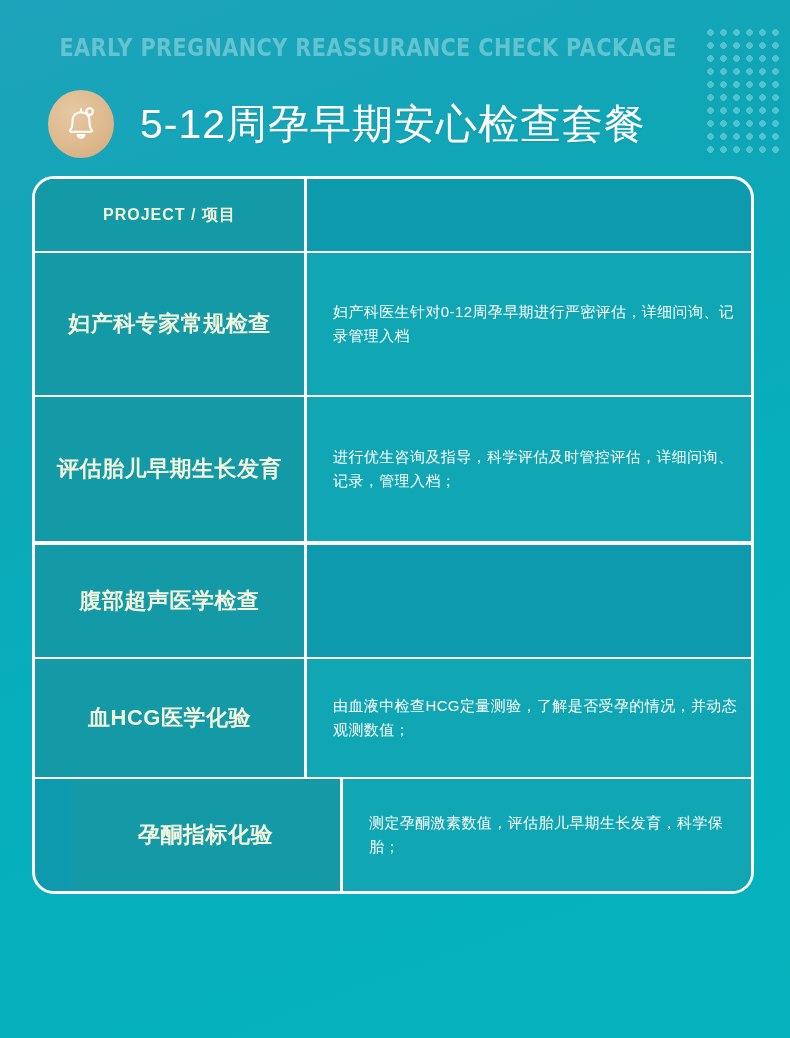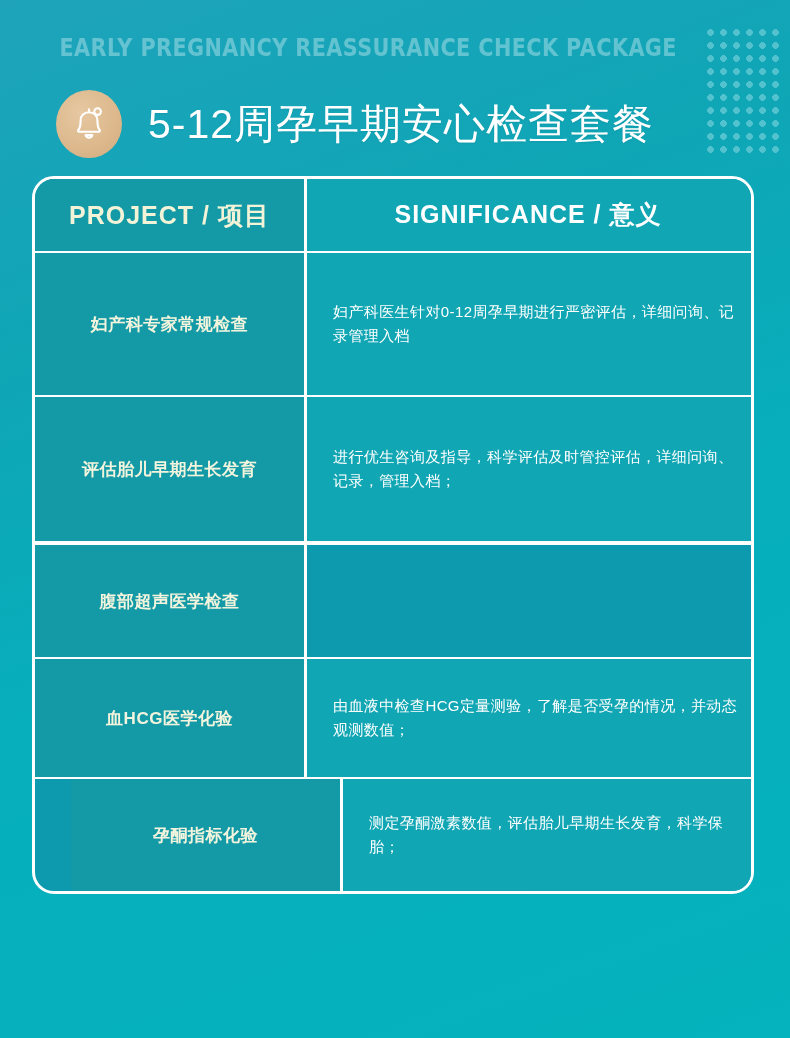--- a/index.html
+++ b/index.html
@@ -51,21 +51,21 @@
     color: rgba(176, 226, 233, 0.50);
     transform: scaleX(0.83);
     transform-origin: center top;
     white-space: nowrap;
     line-height: 1;
   }
 
   
   #title-row {
     position: absolute;
-    left: 56px;
+    left: 48px;
     top: 88px;
     display: flex;
     align-items: center;
     height: 72px;
   }
   #bell-badge {
     width: 66px;
     height: 68px;
     border-radius: 50%;
     background: radial-gradient(circle at 38% 34%, #e6c8a2 0%, #ddb98d 55%, #d2ab7e 100%);
@@ -110,21 +110,21 @@
     flex: 0 0 272px;
     box-sizing: border-box;
     background: #139aa6;
     border-right: 3px solid #ffffff;
     display: flex;
     align-items: center;
     justify-content: center;
     text-align: center;
     padding: 10px 8px;
     color: #f3f4dd;
-    font-size: 17px;
+    font-size: 22px;
     font-weight: 700;
     letter-spacing: 0.5px;
   }
   .cell-significance {
     flex: 1 1 auto;
     box-sizing: border-box;
     background: #10a6b4;
     display: flex;
     align-items: center;
     padding: 14px 10px 14px 26px;
@@ -136,21 +136,21 @@
   }
 
   
   #header-row .cell-project,
   #header-row .cell-significance {
     justify-content: center;
     padding-top: 14px;
     padding-bottom: 14px;
     padding-left: 8px;
     font-weight: 700;
-    font-size: 25px;
+    font-size: 16px;
     letter-spacing: 1px;
   }
   #header-row .cell-project { color: #f2f3d7; }
   #header-row .cell-significance { color: #ffffff; justify-content: center; }
 
   
   #row-0 .cell-project, #row-0 .cell-significance { min-height: 142px; }
   #row-1 .cell-project, #row-1 .cell-significance { min-height: 144px; }
   #row-2 .cell-project, #row-2 .cell-significance { min-height: 110px; }
   #row-3 .cell-project, #row-3 .cell-significance { min-height: 112px; }
@@ -176,21 +176,20 @@
         <circle cx="25.6" cy="5.6" r="3.3" stroke="#ffffff" stroke-width="2.1" fill="none"></circle>
       </svg>
     </div>
     <div id="page-title">5-12周孕早期安心检查套餐</div>
   </div>
 
   <div id="package-table">
 
     <div class="trow" id="header-row">
       <div class="cell-project">PROJECT / 项目</div>
-      <div class="cell-significance">SIGNIFICANCE / 意义</div>
     </div>
 
     <div class="trow" id="row-0">
       <div class="cell-project">妇产科专家常规检查</div>
       <div class="cell-significance">妇产科医生针对0-12周孕早期进行严密评估，详细问询、记录管理入档</div>
     </div>
 
     <div class="trow" id="row-1">
       <div class="cell-project">评估胎儿早期生长发育</div>
       <div class="cell-significance">进行优生咨询及指导，科学评估及时管控评估，详细问询、记录，管理入档；</div>

